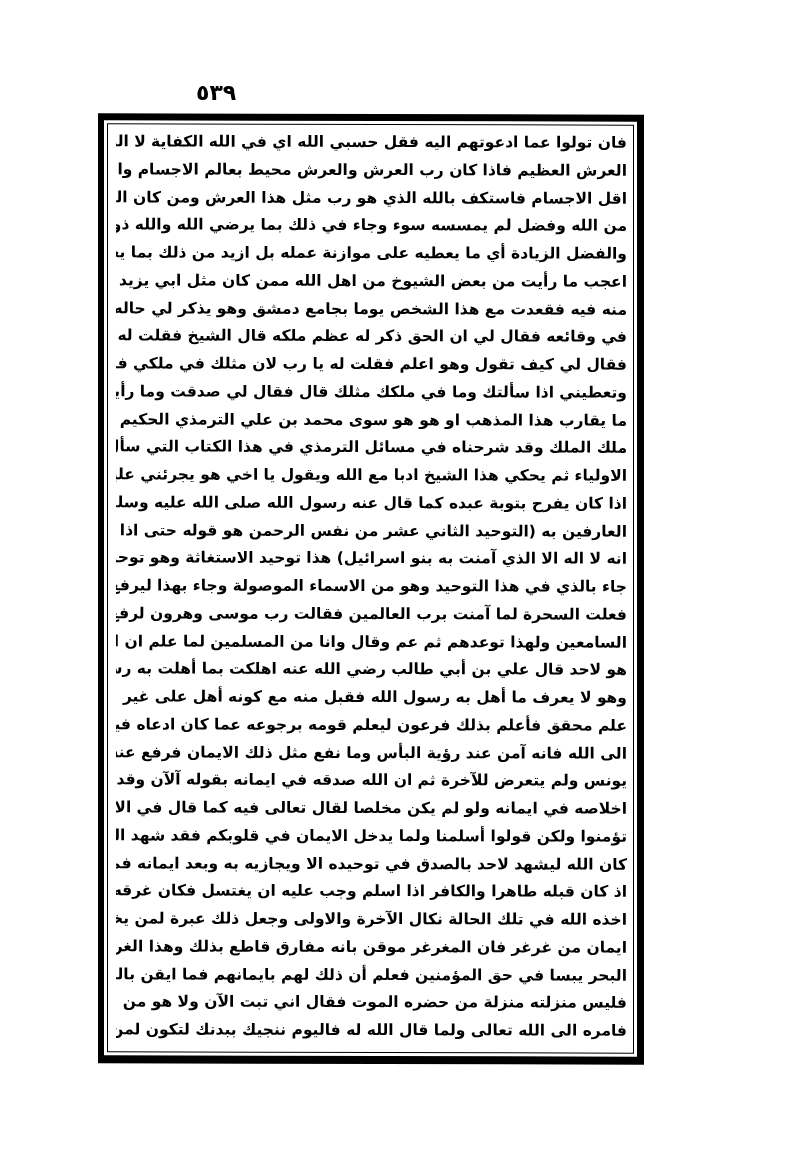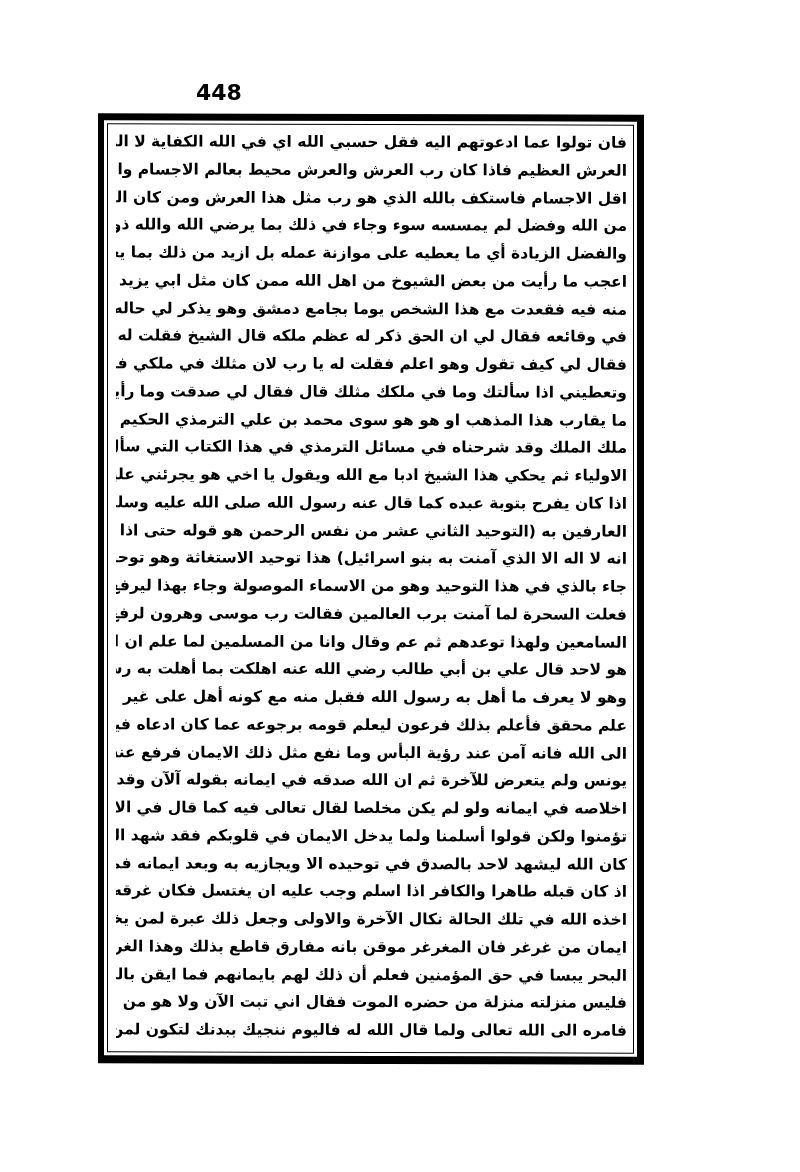--- a/index.html
+++ b/index.html
@@ -65,21 +65,21 @@
       white-space: nowrap;
       overflow: hidden;
       text-align: justify;
       text-align-last: justify;
       direction: rtl;
     }
   </style>
 </head>
 <body>
 
-<div class="page-number">448</div>
+<div class="page-number">٥٣٩</div>
 
 <div class="frame-outer">
   <div class="frame-inner">
     <div class="text-block">
       <div class="text-line">فان تولوا عما ادعوتهم اليه فقل حسبي الله اي في الله الكفاية لا اله الا هو عليه توكلت وهو رب</div>
       <div class="text-line">العرش العظيم فاذا كان رب العرش والعرش محيط بعالم الاجسام وانت من حيث جسميتك</div>
       <div class="text-line">اقل الاجسام فاستكف بالله الذي هو رب مثل هذا العرش ومن كان الله حسبه انقلب بنعمة</div>
       <div class="text-line">من الله وفضل لم يمسسه سوء وجاء في ذلك بما يرضي الله والله ذو فضل عظيم على من جعله حسبه</div>
       <div class="text-line">والفضل الزيادة أي ما يعطيه على موازنة عمله بل ازيد من ذلك بما يعظم عنده اذا رآه ذوقا ومن</div>
       <div class="text-line">اعجب ما رأيت من بعض الشيوخ من اهل الله ممن كان مثل ابي يزيد في الحال وربما كان امكن</div>

